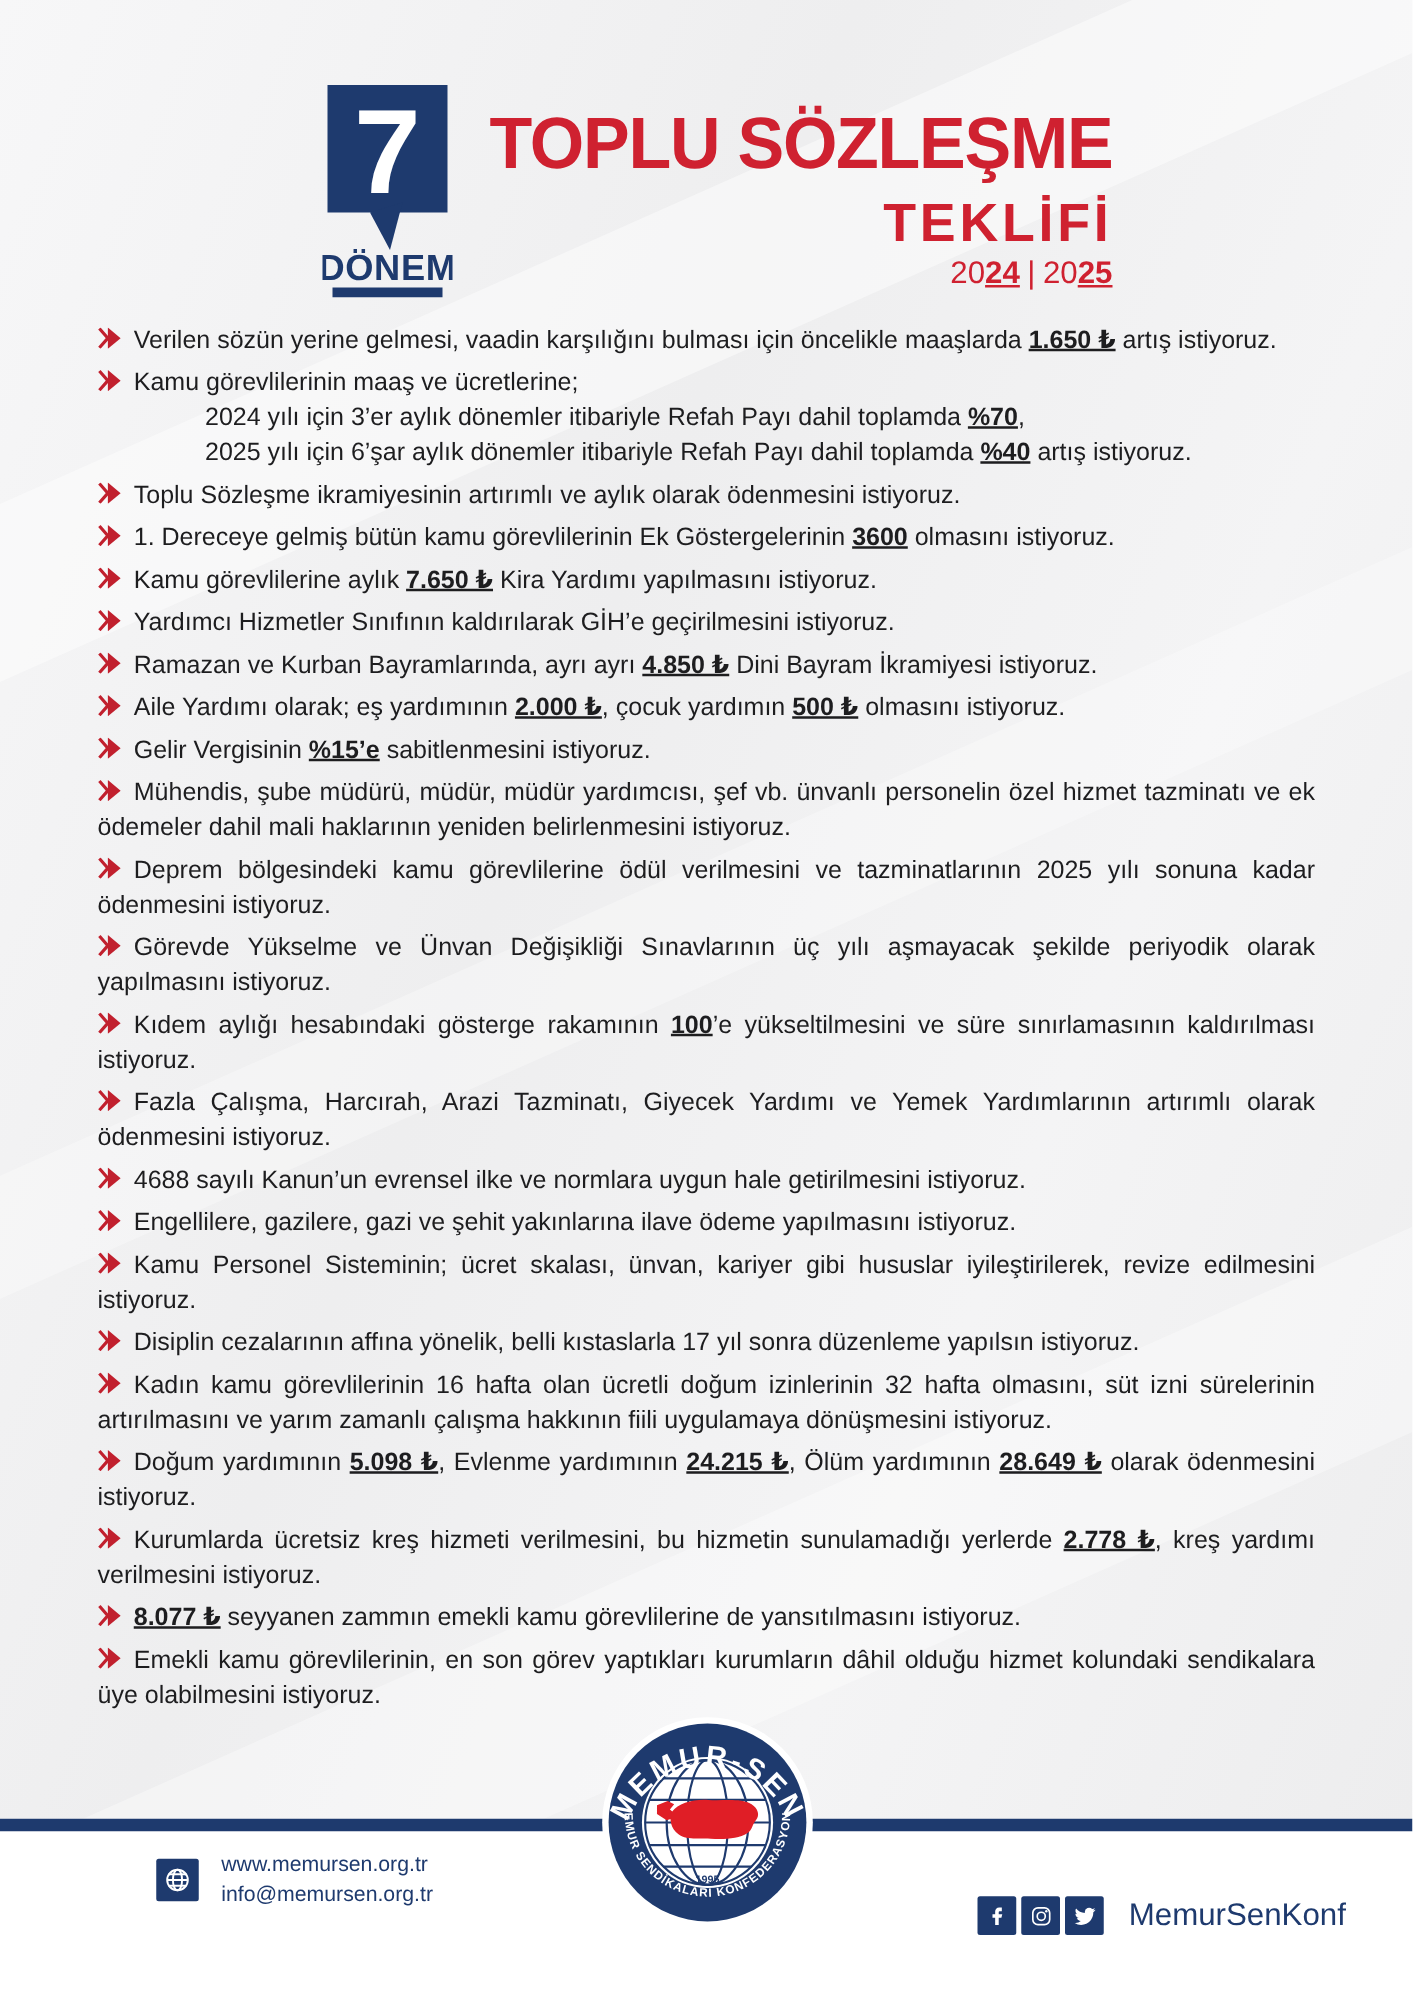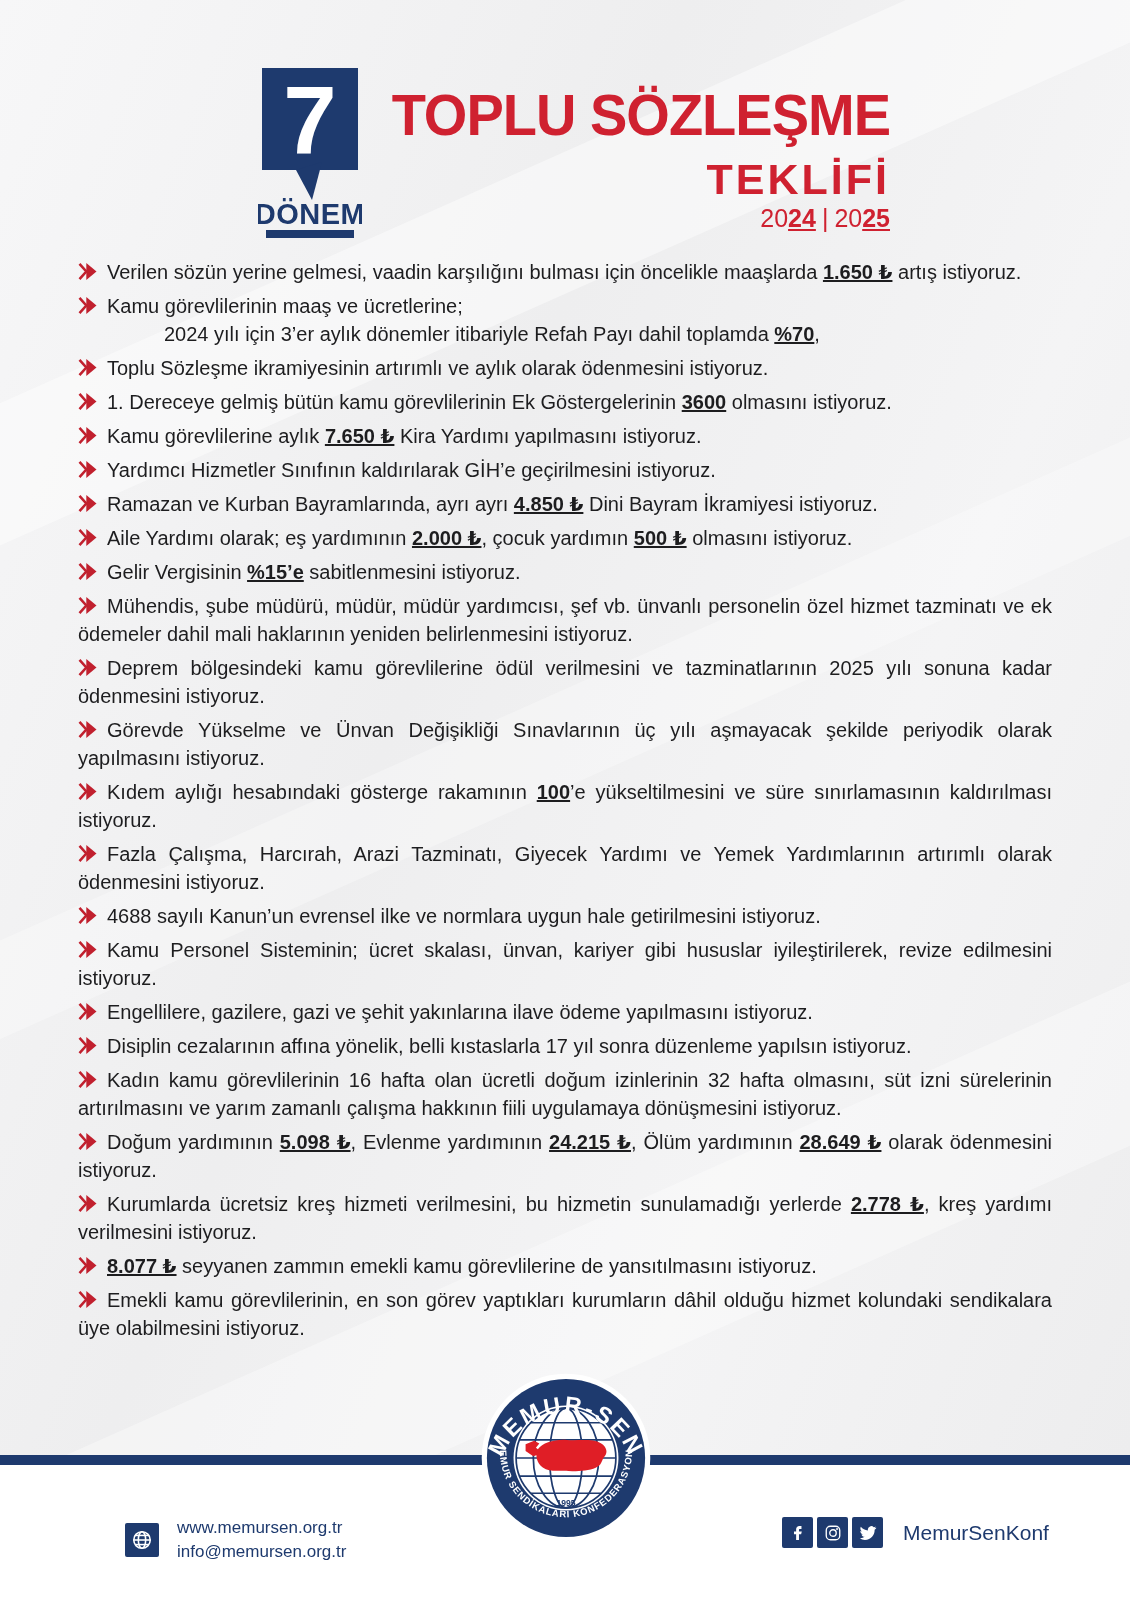--- a/index.html
+++ b/index.html
@@ -35,26 +35,26 @@
   .list{position:absolute;left:78px;top:258px;width:974px;font-size:20px;line-height:28px;}
   .item{margin:0 0 6px 0;text-align:justify;}
   .item .arrow{display:inline-block;width:20px;height:17px;margin-right:9px;vertical-align:-1px;}
   .b{font-weight:bold;text-decoration:underline;}
   .subline{margin-left:86px;line-height:28px;}
   .subline-group{margin:0 0 6px 0;}
 
   
   .divider-bar{position:absolute;left:0;top:1455px;width:1130px;height:10px;background:#1e3a6e;}
   .badge{position:absolute;left:480px;top:1372px;width:172px;height:172px;}
-  .footer-left{position:absolute;left:125px;top:1516px;display:flex;align-items:center;}
+  .footer-left{position:absolute;left:125px;top:1480px;display:flex;align-items:center;}
   .globe-sq{width:34px;height:34px;background:#1e3a6e;border-radius:2px;display:flex;align-items:center;justify-content:center;}
   .footer-links{margin-left:18px;color:#1e3a6e;font-size:17px;line-height:24px;}
   .footer-right{position:absolute;left:782px;top:1517px;display:flex;align-items:center;}
   .soc-sq{width:31px;height:31px;background:#1e3a6e;border-radius:2px;margin-right:4px;display:flex;align-items:center;justify-content:center;}
-  .handle{margin-left:16px;color:#1e3a6e;font-size:21px;}
+  .handle{margin-left:16px;color:#1e3a6e;font-size:25px;}
 </style>
 </head>
 <body>
 
 <div class="page">
   <div class="bg-upper">
     <div class="streak s1"></div>
     <div class="streak s2"></div>
     <div class="streak s3"></div>
   </div>
@@ -77,20 +77,21 @@
       <p class="item"><svg class="arrow" viewBox="0 0 22 20">
     <path d="M1 1 L9 10 L1 19" fill="none" stroke="#c1202e" stroke-width="3"></path>
     <path d="M9 0 L21 10 L9 20 Z" fill="#c1202e"></path>
   </svg><span>Verilen sözün yerine gelmesi, vaadin karşılığını bulması için öncelikle maaşlarda </span><span class="b">1.650 ₺</span><span> artış istiyoruz.</span></p>
       <p class="item" style="margin-bottom: 0px;"><svg class="arrow" viewBox="0 0 22 20">
     <path d="M1 1 L9 10 L1 19" fill="none" stroke="#c1202e" stroke-width="3"></path>
     <path d="M9 0 L21 10 L9 20 Z" fill="#c1202e"></path>
   </svg><span>Kamu görevlilerinin maaş ve ücretlerine;</span></p>
       <div class="subline-group">
         <div class="subline"><span>2024 yılı için 3’er aylık dönemler itibariyle Refah Payı dahil toplamda </span><span class="b">%70</span><span>,</span></div>
+        <div class="subline"><span>2025 yılı için 6’şar aylık dönemler itibariyle Refah Payı dahil toplamda </span><span class="b">%40</span><span> artış istiyoruz.</span></div>
       </div>
       <p class="item"><svg class="arrow" viewBox="0 0 22 20">
     <path d="M1 1 L9 10 L1 19" fill="none" stroke="#c1202e" stroke-width="3"></path>
     <path d="M9 0 L21 10 L9 20 Z" fill="#c1202e"></path>
   </svg><span>Toplu Sözleşme ikramiyesinin artırımlı ve aylık olarak ödenmesini istiyoruz.</span></p>
       <p class="item"><svg class="arrow" viewBox="0 0 22 20">
     <path d="M1 1 L9 10 L1 19" fill="none" stroke="#c1202e" stroke-width="3"></path>
     <path d="M9 0 L21 10 L9 20 Z" fill="#c1202e"></path>
   </svg><span>1. Dereceye gelmiş bütün kamu görevlilerinin Ek Göstergelerinin </span><span class="b">3600</span><span> olmasını istiyoruz.</span></p>
       <p class="item"><svg class="arrow" viewBox="0 0 22 20">
@@ -133,25 +134,25 @@
     <path d="M1 1 L9 10 L1 19" fill="none" stroke="#c1202e" stroke-width="3"></path>
     <path d="M9 0 L21 10 L9 20 Z" fill="#c1202e"></path>
   </svg><span>Fazla Çalışma, Harcırah, Arazi Tazminatı, Giyecek Yardımı ve Yemek Yardımlarının artırımlı olarak ödenmesini istiyoruz.</span></p>
       <p class="item"><svg class="arrow" viewBox="0 0 22 20">
     <path d="M1 1 L9 10 L1 19" fill="none" stroke="#c1202e" stroke-width="3"></path>
     <path d="M9 0 L21 10 L9 20 Z" fill="#c1202e"></path>
   </svg><span>4688 sayılı Kanun’un evrensel ilke ve normlara uygun hale getirilmesini istiyoruz.</span></p>
       <p class="item"><svg class="arrow" viewBox="0 0 22 20">
     <path d="M1 1 L9 10 L1 19" fill="none" stroke="#c1202e" stroke-width="3"></path>
     <path d="M9 0 L21 10 L9 20 Z" fill="#c1202e"></path>
+  </svg><span>Engellilere, gazilere, gazi ve şehit yakınlarına ilave ödeme yapılmasını istiyoruz.</span></p>
+      <p class="item"><svg class="arrow" viewBox="0 0 22 20">
+    <path d="M1 1 L9 10 L1 19" fill="none" stroke="#c1202e" stroke-width="3"></path>
+    <path d="M9 0 L21 10 L9 20 Z" fill="#c1202e"></path>
   </svg><span>Kamu Personel Sisteminin; ücret skalası, ünvan, kariyer gibi hususlar iyileştirilerek, revize edilmesini istiyoruz.</span></p>
-      <p class="item"><svg class="arrow" viewBox="0 0 22 20">
-    <path d="M1 1 L9 10 L1 19" fill="none" stroke="#c1202e" stroke-width="3"></path>
-    <path d="M9 0 L21 10 L9 20 Z" fill="#c1202e"></path>
-  </svg><span>Engellilere, gazilere, gazi ve şehit yakınlarına ilave ödeme yapılmasını istiyoruz.</span></p>
       <p class="item"><svg class="arrow" viewBox="0 0 22 20">
     <path d="M1 1 L9 10 L1 19" fill="none" stroke="#c1202e" stroke-width="3"></path>
     <path d="M9 0 L21 10 L9 20 Z" fill="#c1202e"></path>
   </svg><span>Disiplin cezalarının affına yönelik, belli kıstaslarla 17 yıl sonra düzenleme yapılsın istiyoruz.</span></p>
       <p class="item"><svg class="arrow" viewBox="0 0 22 20">
     <path d="M1 1 L9 10 L1 19" fill="none" stroke="#c1202e" stroke-width="3"></path>
     <path d="M9 0 L21 10 L9 20 Z" fill="#c1202e"></path>
   </svg><span>Kadın kamu görevlilerinin 16 hafta olan ücretli doğum izinlerinin 32 hafta olmasını, süt izni sürelerinin artırılmasını ve yarım zamanlı çalışma hakkının fiili uygulamaya dönüşmesini istiyoruz.</span></p>
       <p class="item"><svg class="arrow" viewBox="0 0 22 20">
     <path d="M1 1 L9 10 L1 19" fill="none" stroke="#c1202e" stroke-width="3"></path>

